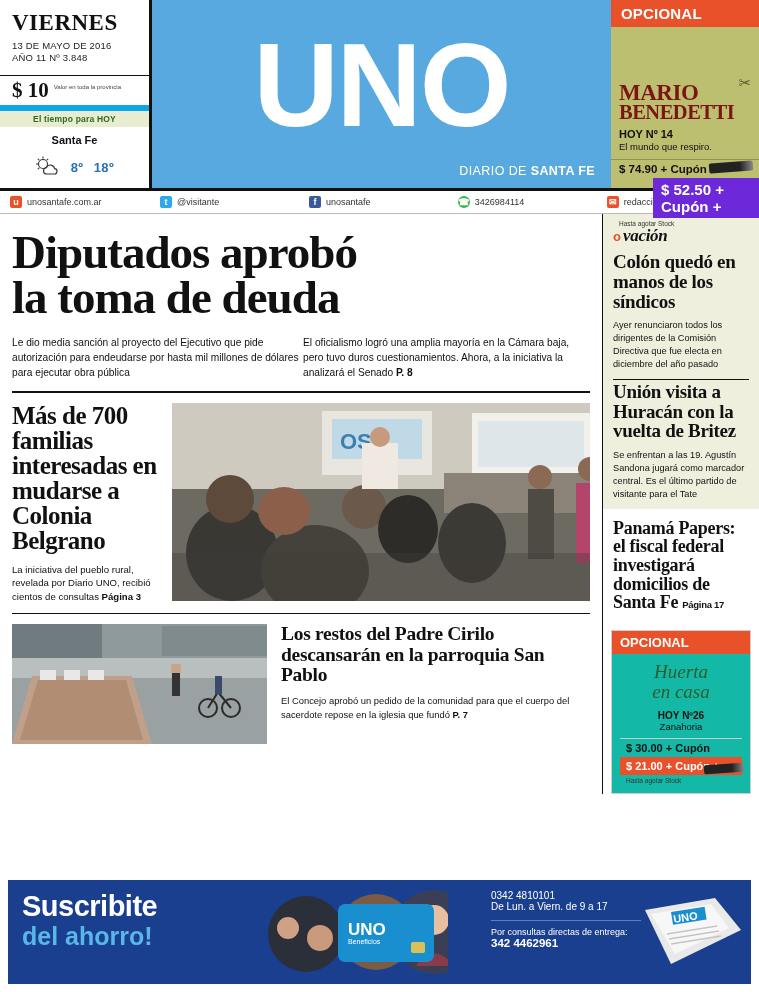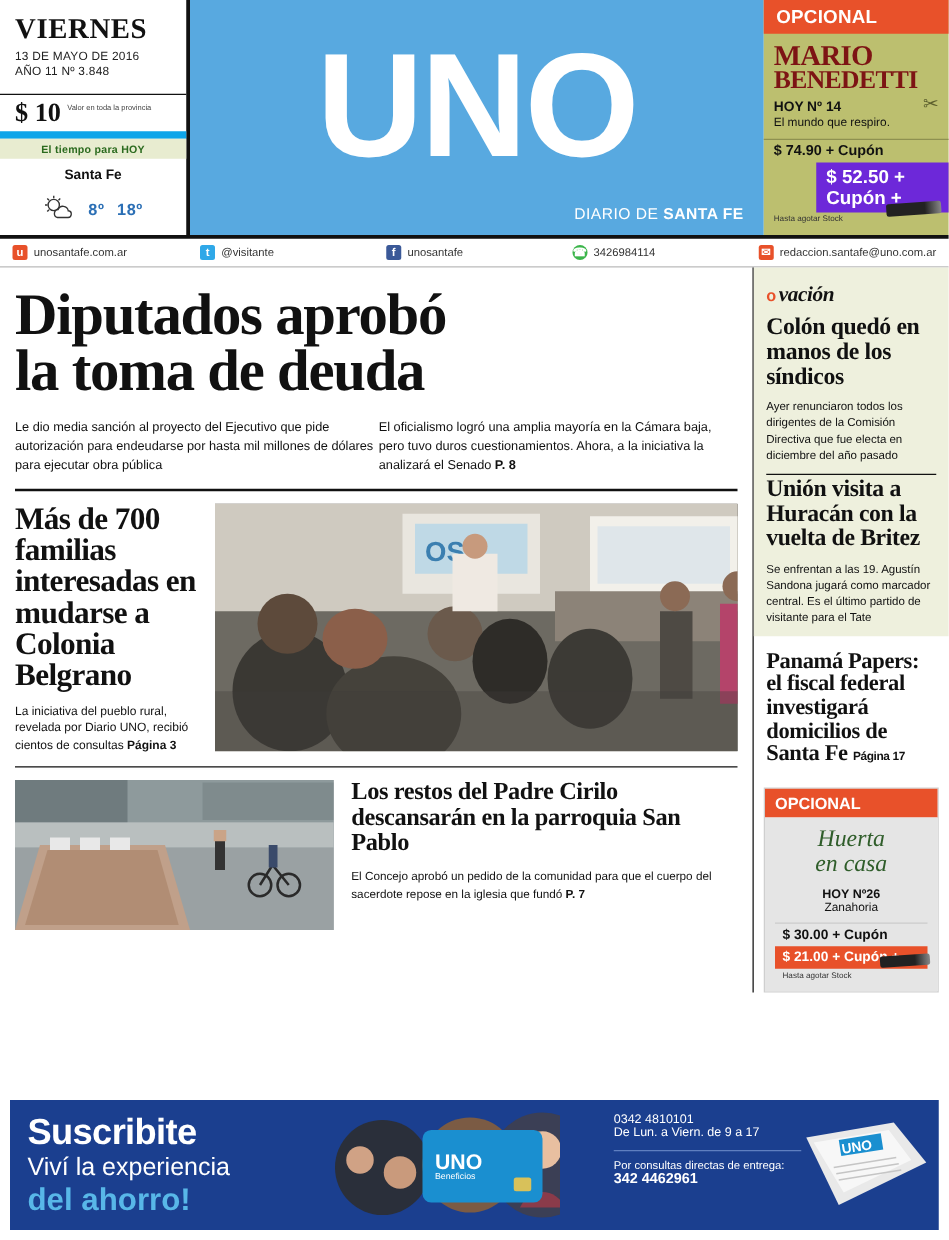--- a/index.html
+++ b/index.html
@@ -56,21 +56,21 @@
   }
   .uno-sub b { font-weight: bold; }
 
   .mh-right { width: 148px; background: #bcbf6f; position: relative; padding: 0; }
   .op-badge {
     background: #e8512a; color: #fff; font-weight: bold; font-size: 15px;
     padding: 5px 0 5px 10px; letter-spacing: .2px;
   }
   .op-name {
     font-family: "Liberation Serif", serif; color: #7d1414; font-weight: bold;
-    font-size: 23px; line-height: .92; padding: 7px 0 0 8px; letter-spacing: -.5px;
+    font-size: 23px; line-height: .92; padding: 7px 0 0 8px; letter-spacing: -.5px; margin-top: 48px;
   }
   .op-name .n2 { font-size: 20.5px; }
   .op-hoy { font-weight: bold; font-size: 11px; padding: 6px 0 0 8px; color: #111; }
   .op-tag { font-size: 9.5px; padding: 1px 0 0 8px; color:#111; }
   .op-price1 {
     border-top: 1px solid #8e9150; margin-top: 7px; padding: 3px 0 3px 8px;
     font-weight: bold; font-size: 11.5px; color: #111;
   }
   .op-price2 {
     background: #6d28d9; color: #fff; font-weight: bold; font-size: 15px;
@@ -167,21 +167,21 @@
     font-size: 19px; line-height: 1.04; letter-spacing: -.3px; color: #111;
   }
   .rc-item h3.sm { font-size: 18px; }
   .rc-item p { font-size: 9.2px; line-height: 1.4; margin-top: 8px; }
   .rc-rule { border-top: 1px solid #111; margin: 0 10px; }
   .rc-band { background: #eef0dd; }
 
   
   .op2 { margin: 10px 8px 0 8px; border: 1px solid #cfcfcf; background: #fff; }
   .op2-badge { background: #e8512a; color: #fff; font-weight: bold; font-size: 13px; padding: 4px 0 4px 8px; }
-  .op2-body { background: #e5e5e5; padding: 8px 8px 6px 8px; text-align: center; position: relative; }
+  .op2-body { background: #14b8a6; padding: 8px 8px 6px 8px; text-align: center; position: relative; }
   .op2-script {
     font-family: "Liberation Serif", serif; font-style: italic; font-size: 19px;
     color: #2f5d2a; line-height: 1.05;
   }
   .op2-hoy { font-weight: bold; font-size: 10px; margin-top: 8px; }
   .op2-sub { font-size: 9.5px; }
   .op2-p1 { border-top: 1px solid #ccc; margin-top: 6px; padding: 3px 0 3px 6px; font-weight: bold; font-size: 11px; text-align: left; }
   .op2-p2 { background: #e8512a; color: #fff; font-weight: bold; font-size: 11px; padding: 3px 0 3px 6px; text-align: left; }
   .op2-stock { font-size: 6.5px; padding: 2px 0 3px 6px; text-align: left; color: #333; }
   .op2-pen { position: absolute; right: 6px; bottom: 20px; width: 40px; height: 9px;
@@ -421,21 +421,20 @@
           <div class="op2-stock">Hasta agotar Stock</div>
           <div class="op2-pen"></div>
         </div>
       </div>
     </div>
   </div>
 
   <div class="ad">
     <div class="ad-left">
       <div class="ad-l1">Suscribite</div>
-      <div class="ad-l2">Viví la experiencia</div>
       <div class="ad-l3">del ahorro!</div>
     </div>
     <div class="ad-photos">
       <svg width="190" height="104" viewBox="0 0 190 104">
         <circle cx="48" cy="54" r="38" fill="#2a2f3a"></circle>
         <circle cx="30" cy="48" r="11" fill="#d0a285"></circle>
         <circle cx="62" cy="58" r="13" fill="#c99a7c"></circle>
         <circle cx="118" cy="52" r="38" fill="#7b5b44"></circle>
         <circle cx="104" cy="46" r="11" fill="#e0b394"></circle>
         <circle cx="132" cy="56" r="12" fill="#cf9f80"></circle>

